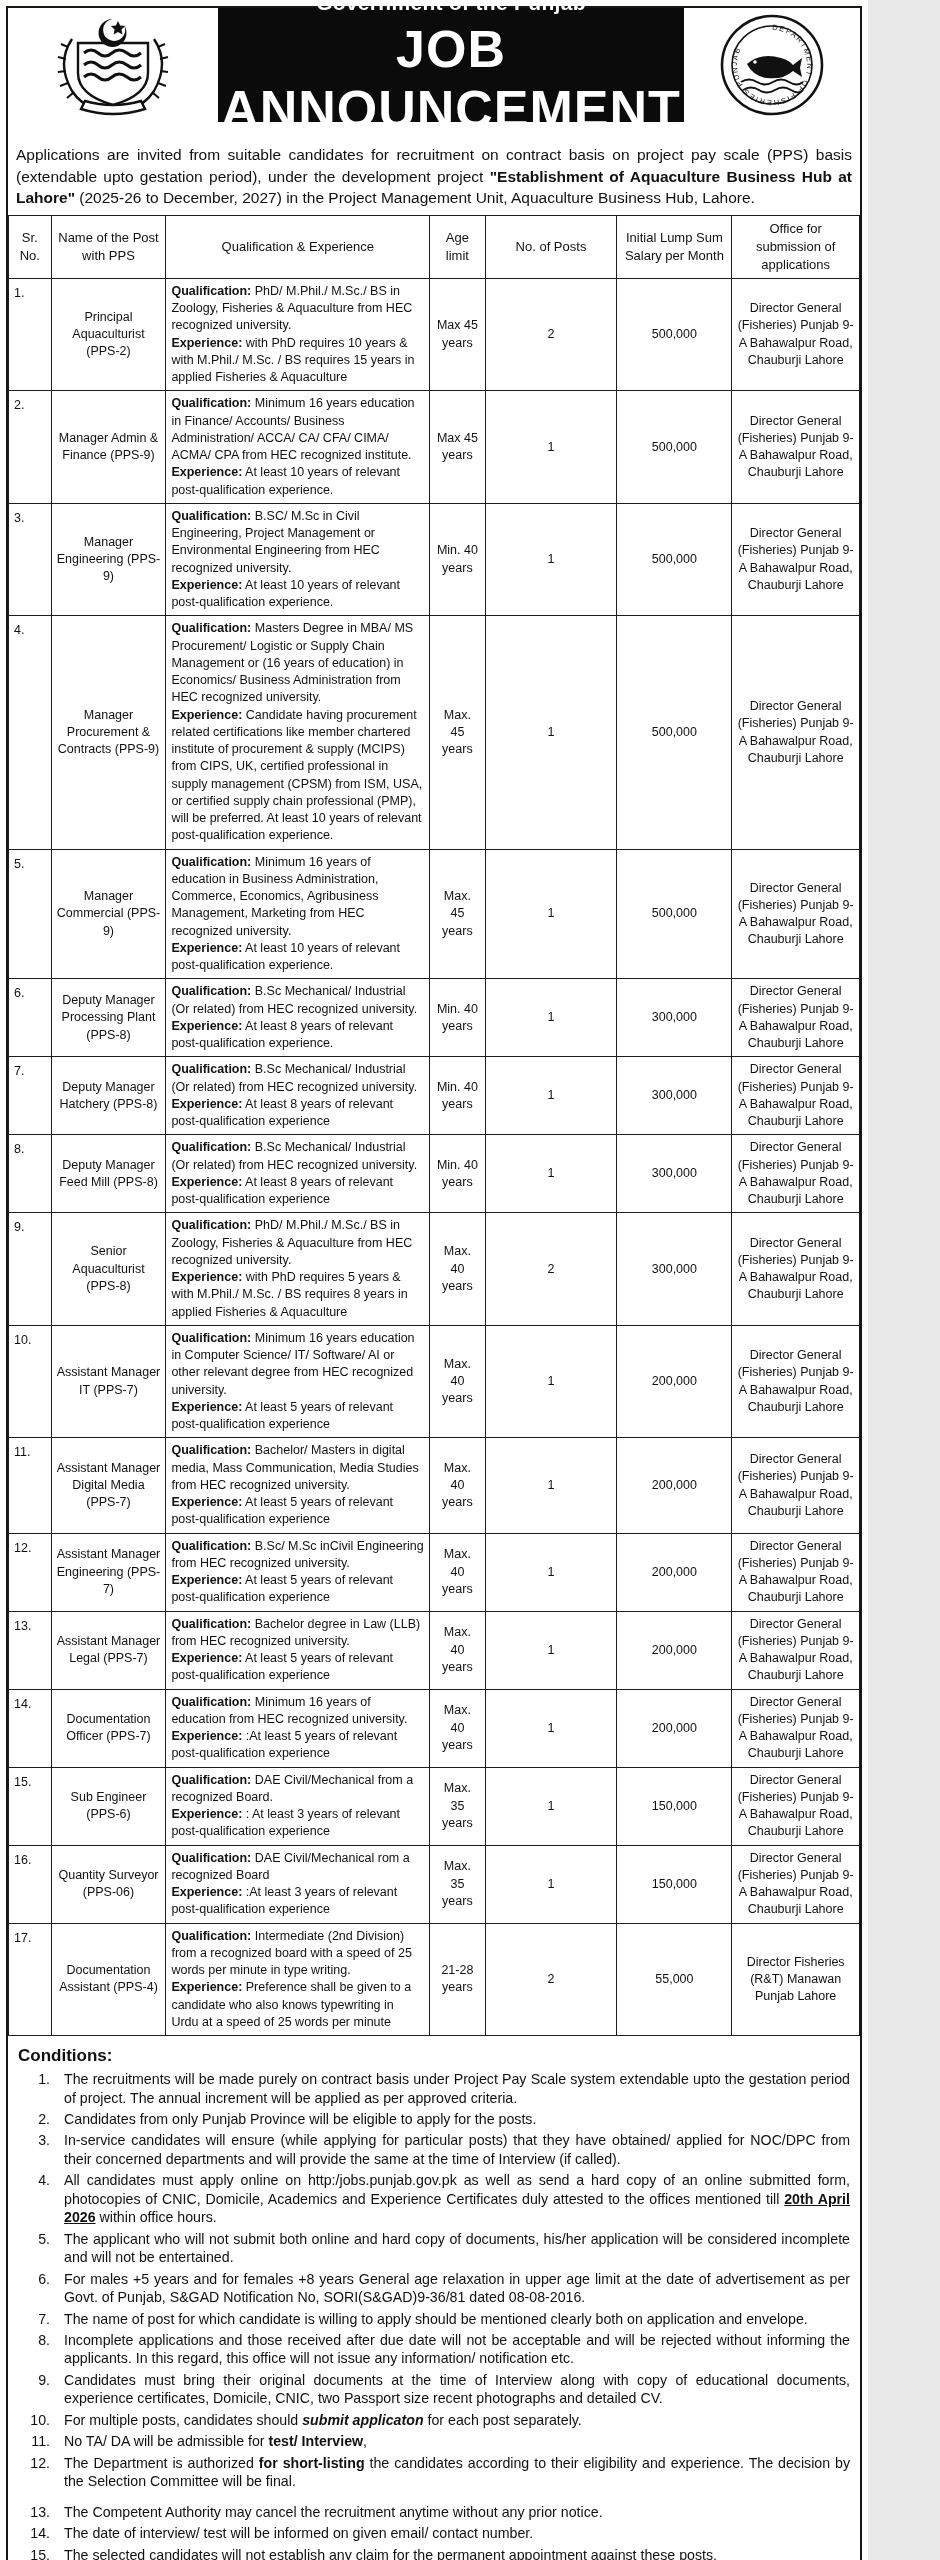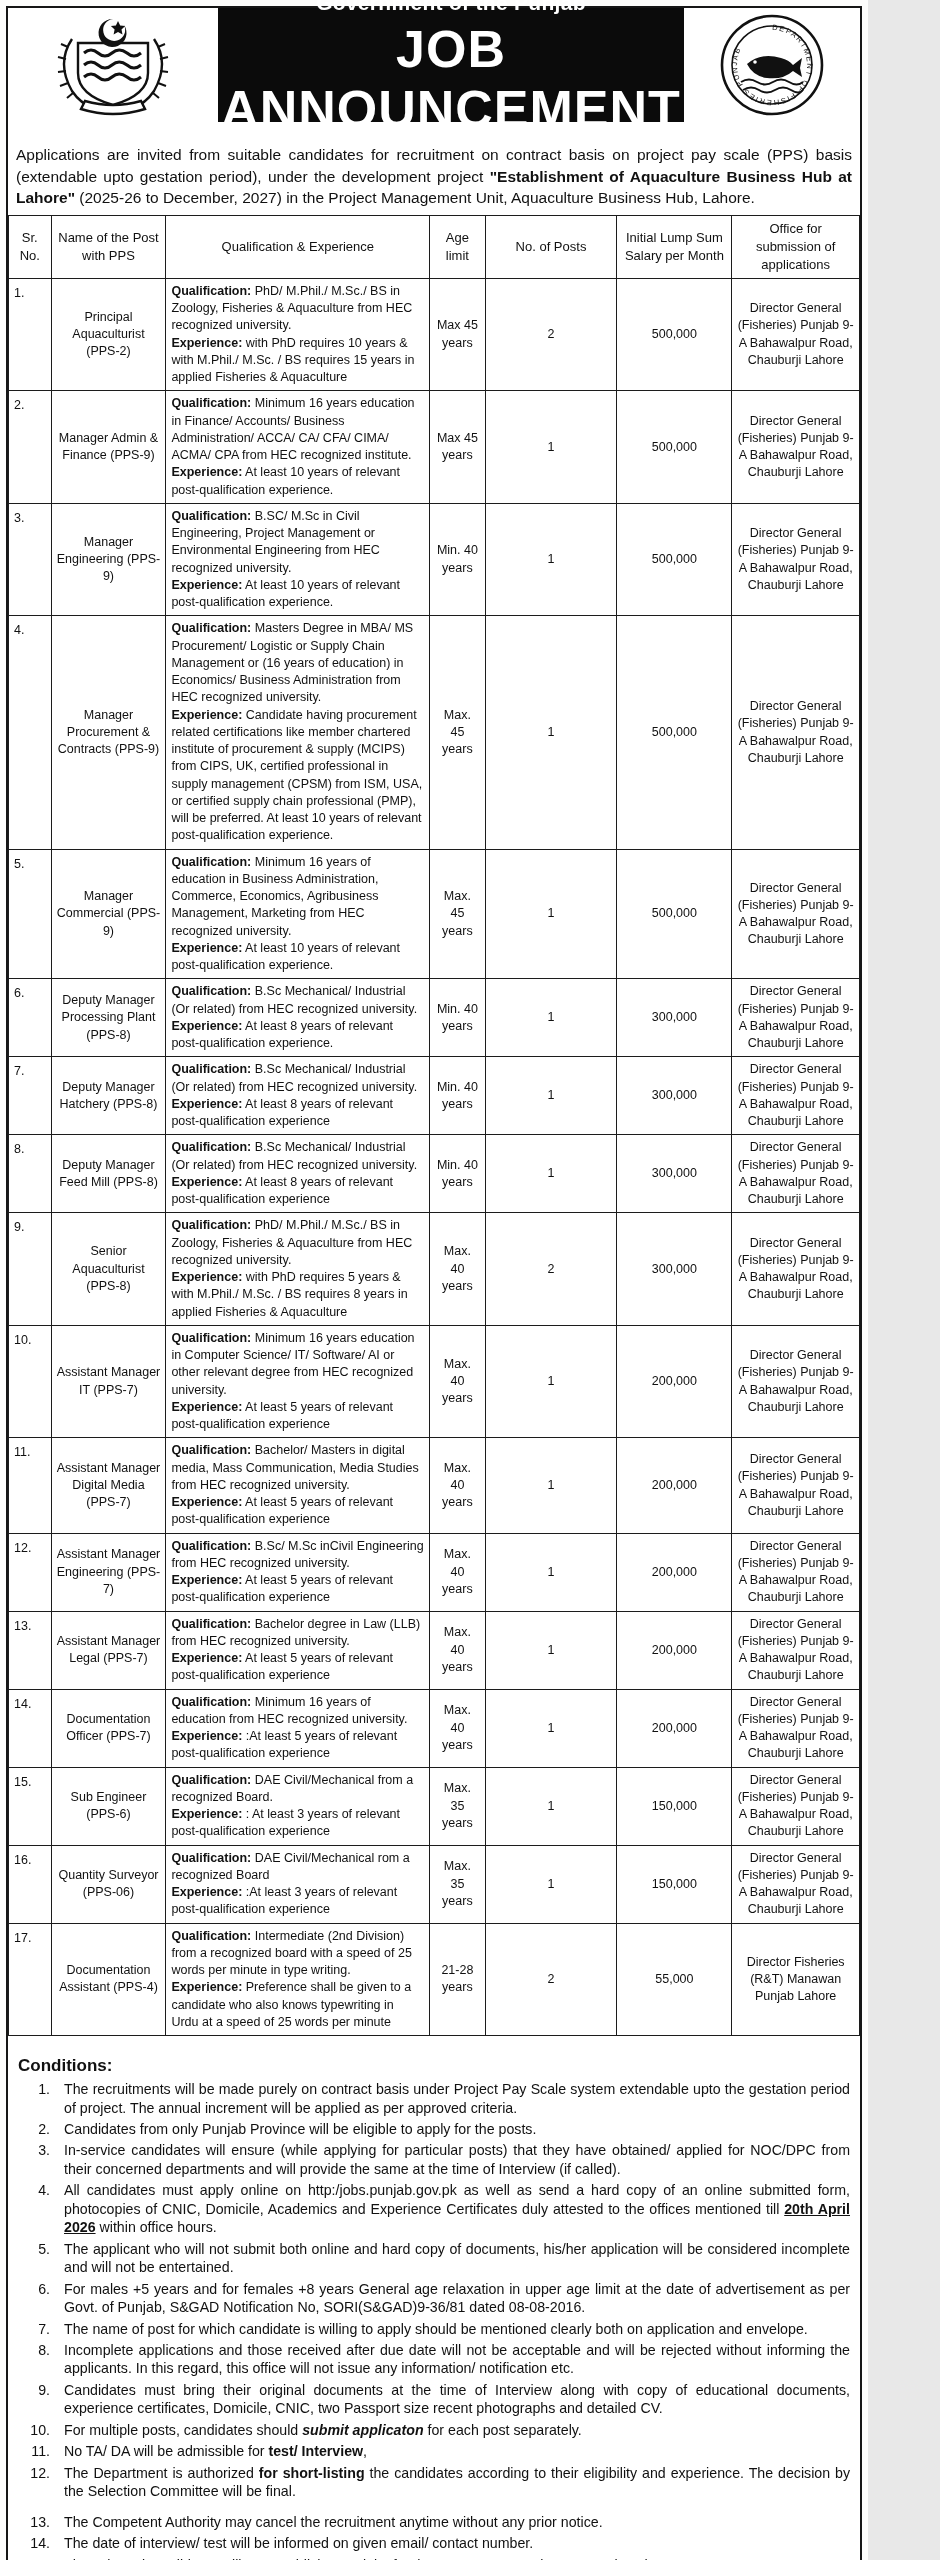--- a/index.html
+++ b/index.html
@@ -33,21 +33,21 @@
   th:nth-child(7), td:nth-child(7) { width:15%; }
   td.c-sr { text-align:left; vertical-align:top; padding-top:6px; }
   td.c-post { text-align:center; }
   td.c-qual { text-align:left; vertical-align:top; }
   td.c-qual b { font-weight:bold; }
   td.c-age, td.c-posts, td.c-salary, td.c-office { text-align:center; }
   tr { min-height:64px; }
 
   
   .conditions { padding:6px 10px 0 10px; flex:1; }
-  .conditions-title { font-weight:bold; font-size:17px; margin:14px 0 4px 0; }
+  .conditions-title { font-weight:bold; font-size:17px; margin:4px 0 4px 0; }
   .cond-item { display:flex; font-size:14.2px; line-height:1.3; margin-bottom:3px; }
   .cond-item.gap { margin-top:12px; }
   .cond-num { width:46px; flex:0 0 46px; text-align:right; padding-right:14px; }
   .cond-text { flex:1; text-align:justify; }
   .cond-text .b { font-weight:bold; }
   .cond-text .u { text-decoration:underline; }
   .note { text-align:center; font-weight:bold; font-size:14px; margin:14px 0 10px 0; }
 
   
   .footer { margin-top:6px; background:#0b0b0b; color:#fff; position:relative; text-align:center; padding:10px 0 12px 0; flex:0 0 auto; }

